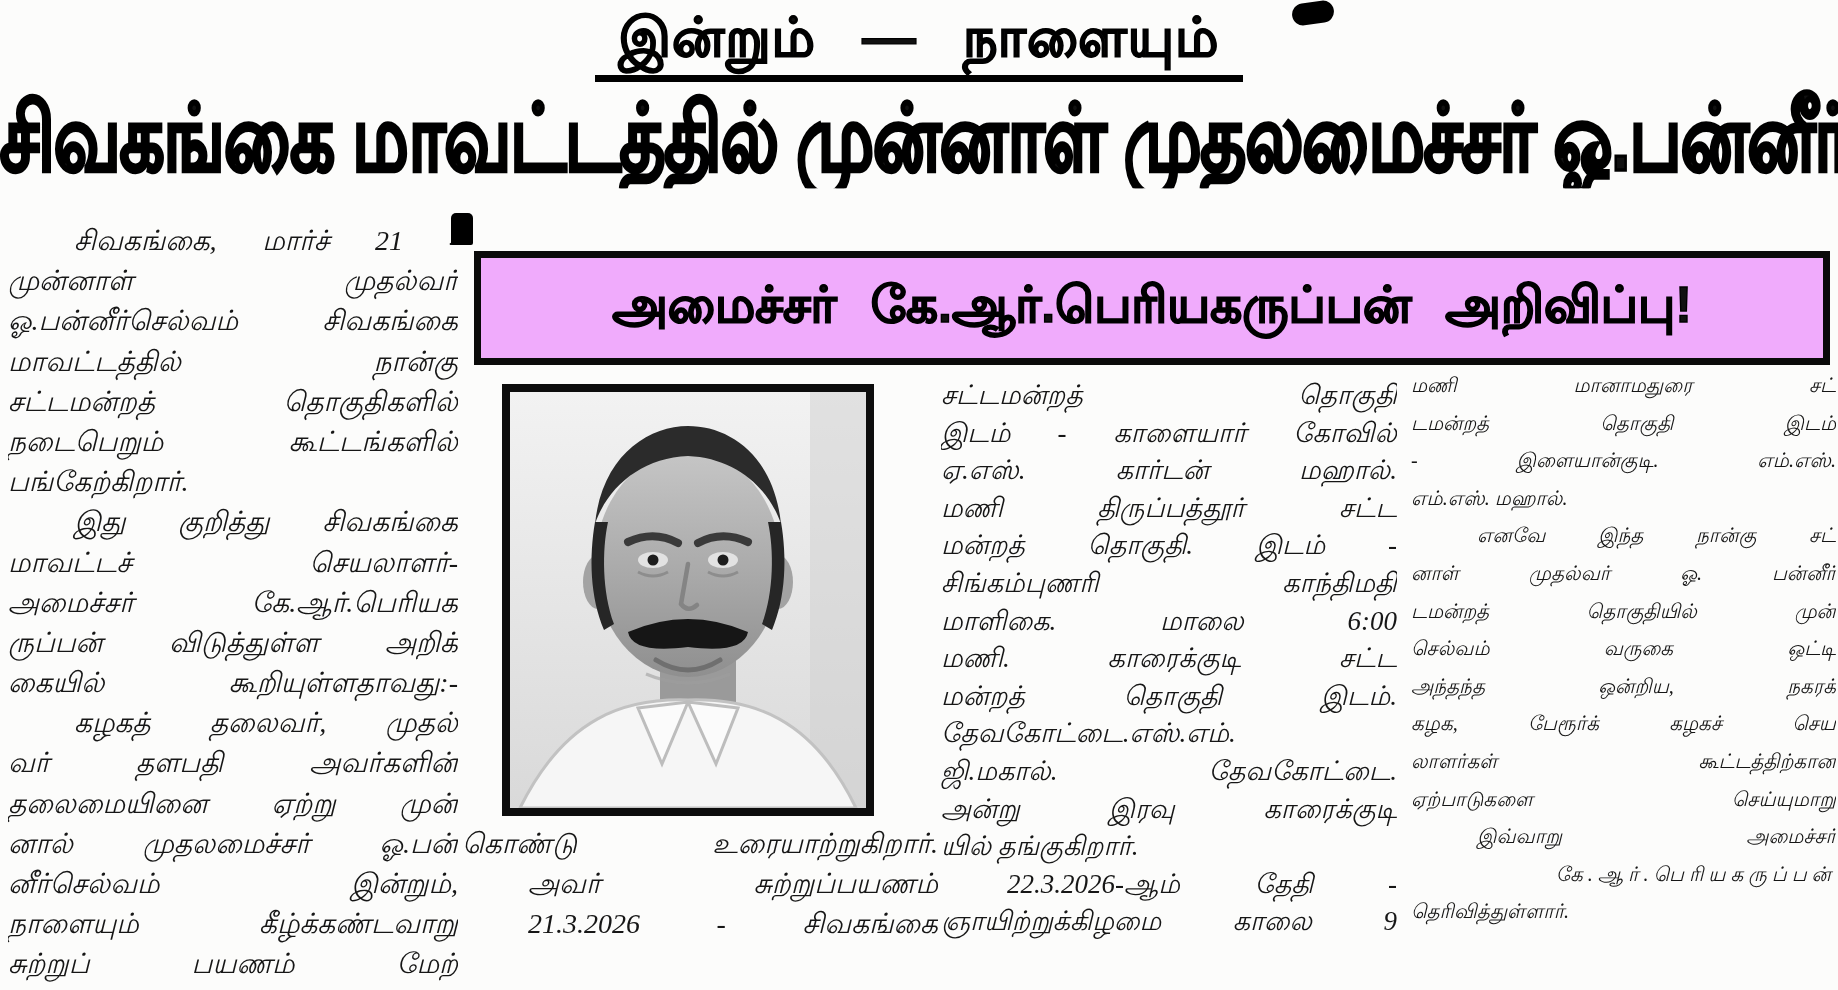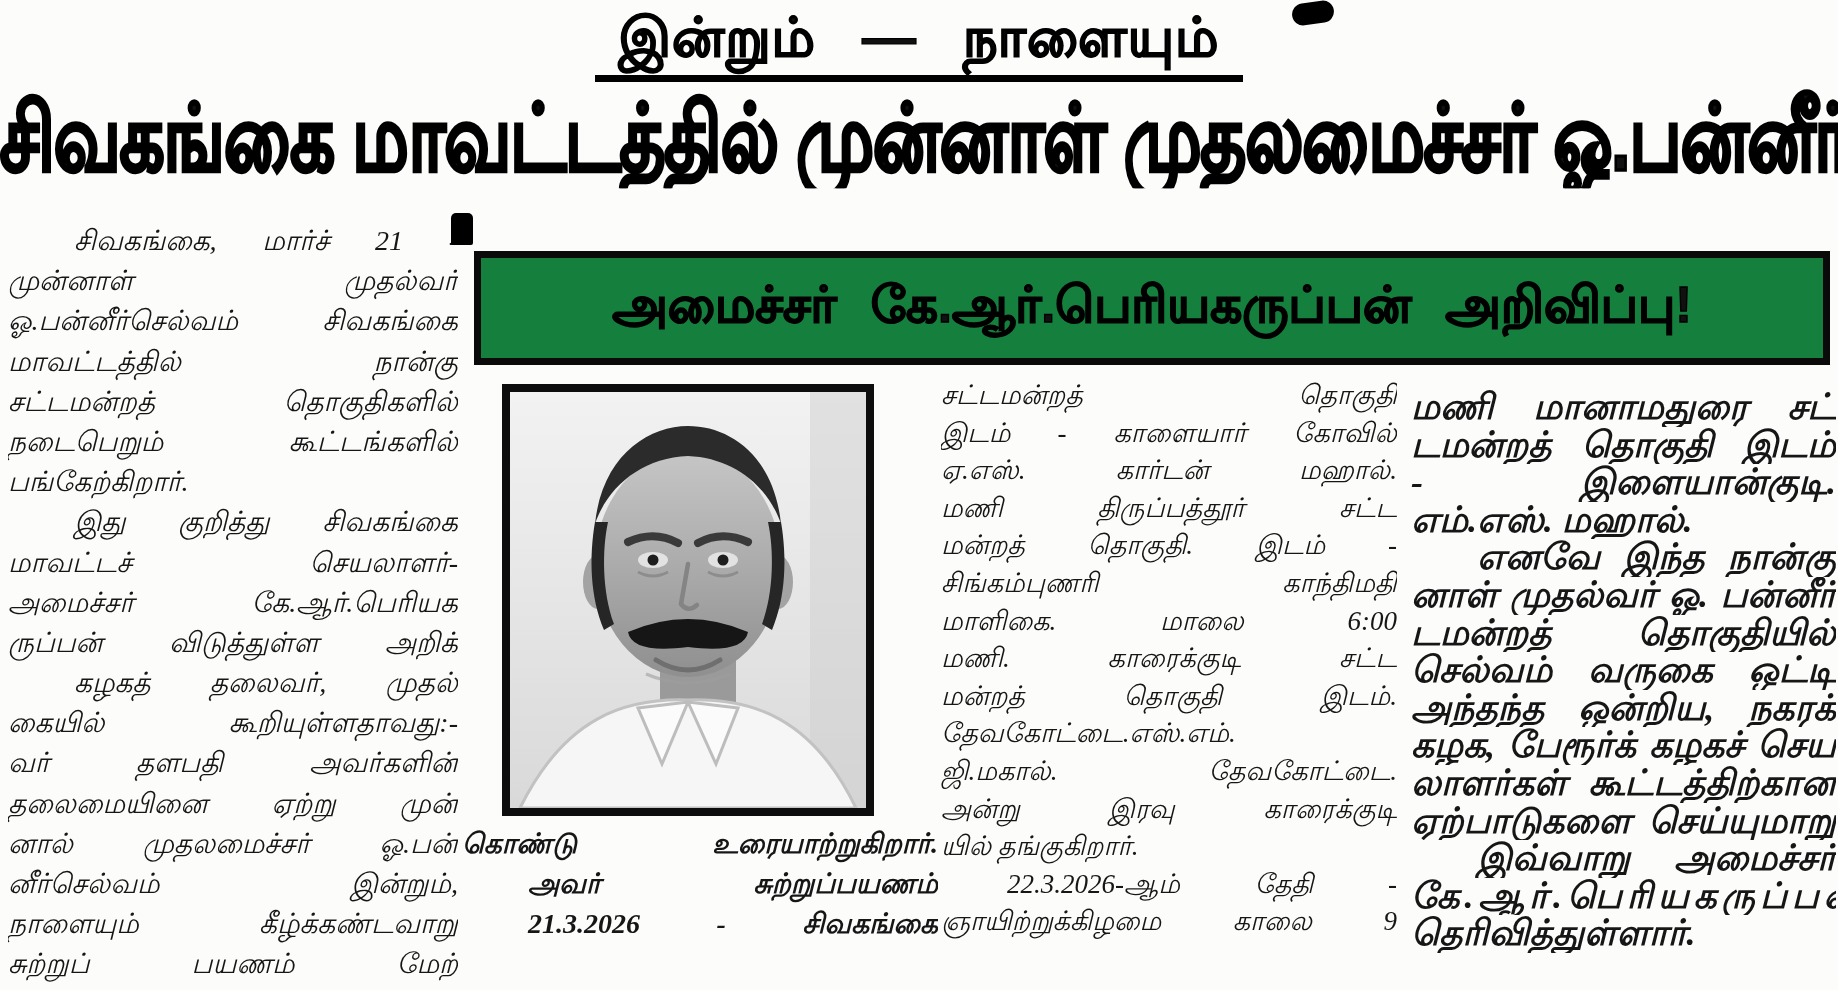--- a/index.html
+++ b/index.html
@@ -28,21 +28,21 @@
     font-weight:900;font-size:70px;line-height:76px;
     text-align:center;white-space:nowrap;overflow:hidden;
     transform:scaleY(1.32);transform-origin:50% 0;
     -webkit-text-stroke:2.6px #000;
     letter-spacing:-1px;
   }
 
   
   .subhead-box{
     position:absolute;left:474px;top:251px;width:1356px;height:114px;
-    border:7px solid #0a0a0a;box-sizing:border-box;background:#15803d;
+    border:7px solid #0a0a0a;box-sizing:border-box;background:#f0abfc;
     display:flex;align-items:center;justify-content:center;overflow:hidden;
   }
   .subhead{
     font-family:"Liberation Sans", sans-serif;
     font-weight:bold;font-size:50px;word-spacing:20px;
     -webkit-text-stroke:1.4px #000;white-space:nowrap;
   }
 
   
   .photo-frame{
@@ -50,24 +50,24 @@
     border:8px solid #0d0d0d;box-sizing:border-box;background:#ededed;overflow:hidden;
   }
   .photo-frame svg{display:block;width:100%;height:100%;}
 
   
   .col{position:absolute;font-style:italic;color:#161616;}
   .col .line{overflow:hidden;}
   #col1{left:8px;top:221px;width:450px;font-size:28px;line-height:40.2px;}
   #col1 .line{height:40.2px;}
   #col2{left:462px;top:824px;width:476px;font-size:28px;line-height:40px;}
-  #col2 .line{height:40px;font-weight:bold;}
+  #col2 .line{height:40px;}
   #col3{left:941px;top:377px;width:456px;font-size:27px;line-height:37.6px;}
   #col3 .line{height:37.6px;}
-  #col4{left:1411px;top:389px;width:425px;font-size:36px;line-height:37.6px;font-weight:bold;}
+  #col4{left:1411px;top:367px;width:425px;font-size:20px;line-height:37.6px;}
   #col4 .line{height:37.6px;}
 
   .s-j{text-align:justify;text-align-last:justify;}
   .s-i{text-align:justify;text-align-last:justify;padding-left:66px;}
   .s-l{text-align:left;}
   .s-ls{text-align:right;letter-spacing:5px;}
 
   
   .artifact{position:absolute;background:#000;}
   .a1{left:1292px;top:2px;width:42px;height:22px;border-radius:12px;transform:rotate(-8deg);}
@@ -133,22 +133,22 @@
       <div class="line s-j">முன்னாள் முதல்வர்</div>
       <div class="line s-j">ஓ.பன்னீர்செல்வம் சிவகங்கை</div>
       <div class="line s-j">மாவட்டத்தில் நான்கு</div>
       <div class="line s-j">சட்டமன்றத் தொகுதிகளில்</div>
       <div class="line s-j">நடைபெறும் கூட்டங்களில்</div>
       <div class="line s-l">பங்கேற்கிறார்.</div>
       <div class="line s-i">இது குறித்து சிவகங்கை</div>
       <div class="line s-j">மாவட்டச் செயலாளர்-</div>
       <div class="line s-j">அமைச்சர் கே.ஆர்.பெரியக</div>
       <div class="line s-j">ருப்பன் விடுத்துள்ள அறிக்</div>
+      <div class="line s-j">கையில் கூறியுள்ளதாவது:-</div>
       <div class="line s-i">கழகத் தலைவர், முதல்</div>
-      <div class="line s-j">கையில் கூறியுள்ளதாவது:-</div>
       <div class="line s-j">வர் தளபதி அவர்களின்</div>
       <div class="line s-j">தலைமையினை ஏற்று முன்</div>
       <div class="line s-j">னால் முதலமைச்சர் ஓ.பன்</div>
       <div class="line s-j">னீர்செல்வம் இன்றும்,</div>
       <div class="line s-j">நாளையும் கீழ்க்கண்டவாறு</div>
       <div class="line s-j">சுற்றுப் பயணம் மேற்</div>
     </div>
 
   <div id="col2" class="col">
       <div class="line s-j">கொண்டு உரையாற்றுகிறார்.</div>

